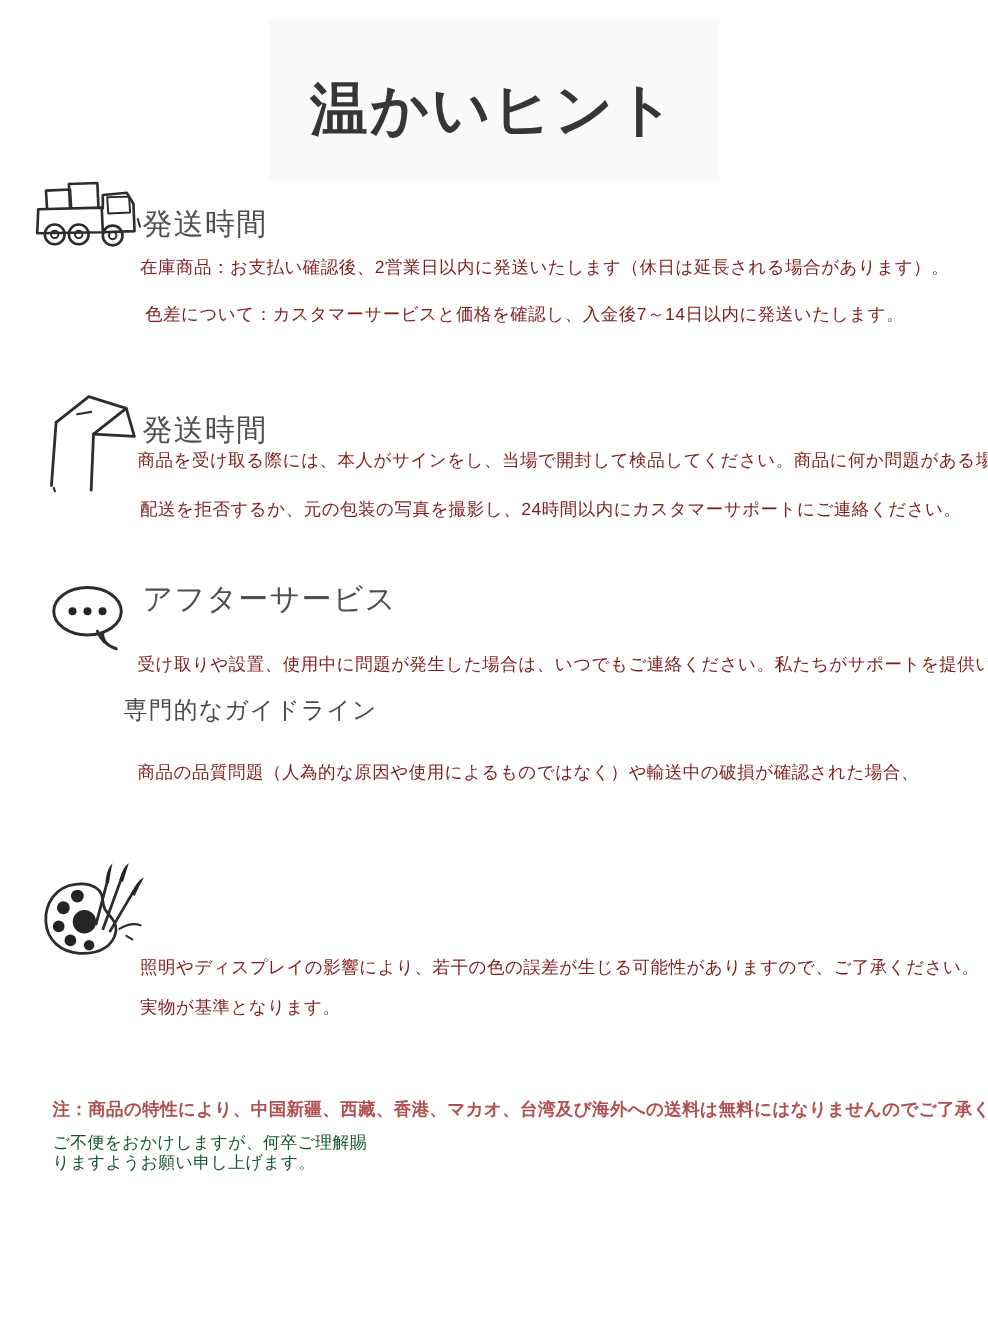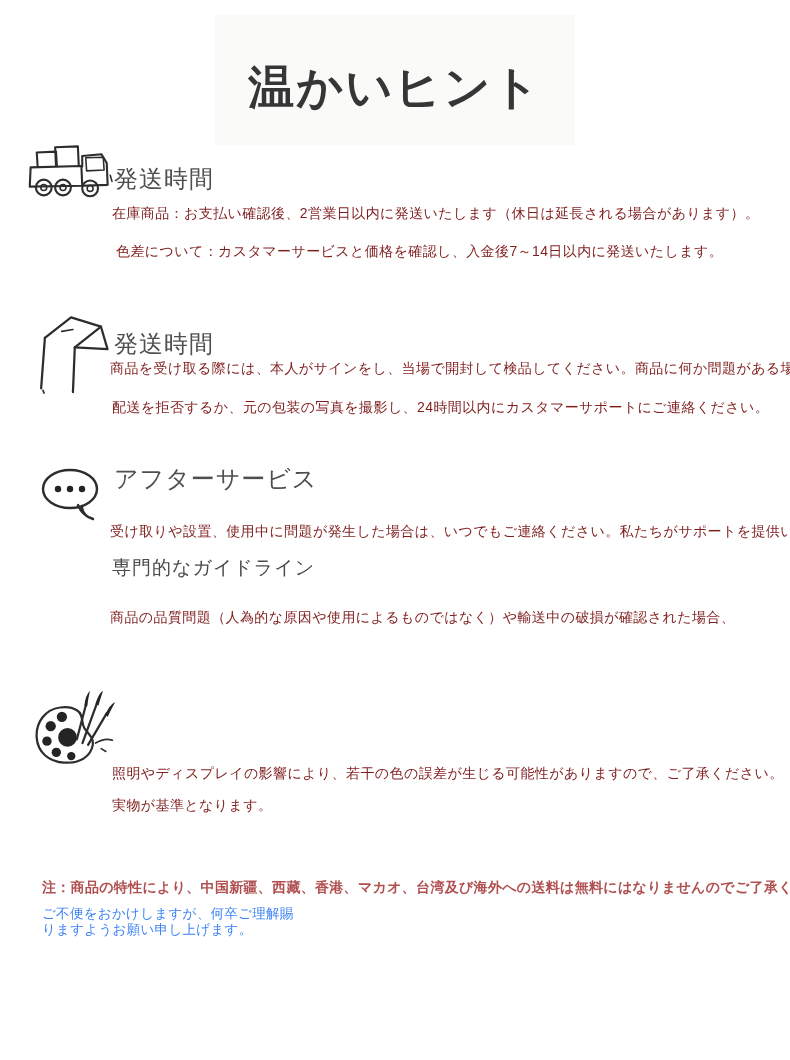--- a/index.html
+++ b/index.html
@@ -30,21 +30,21 @@
     font-size:19px;color:#4a4a4a;letter-spacing:1px;white-space:nowrap;
   }
   .body-text{
     font-size:14px;color:#7f1d1d;letter-spacing:0.4px;white-space:nowrap;
   }
   .clip{overflow:hidden;}
   .note-red{
     font-size:14px;color:#b05050;letter-spacing:0.3px;white-space:nowrap;font-weight:600;
   }
   .note-gray{
-    font-size:13.5px;color:#3b82f6;letter-spacing:0.3px;white-space:nowrap;
+    font-size:13.5px;color:#14532d;letter-spacing:0.3px;white-space:nowrap;
   }
   .icon-svg{display:block;}
   .sketch{stroke:#2d2d2d;fill:none;stroke-width:2.4;stroke-linecap:round;stroke-linejoin:round;}
   .sketch-thin{stroke:#2d2d2d;fill:none;stroke-width:1.8;stroke-linecap:round;stroke-linejoin:round;}
   .sketch-fill{fill:#242424;stroke:none;}
 </style>
 </head>
 <body>
 
 <div class="page">
@@ -90,21 +90,21 @@
     <svg class="icon-svg" width="66" height="56" viewBox="0 0 66 56">
       <ellipse class="sketch" cx="32" cy="23" rx="27" ry="19"></ellipse>
       <path class="sketch" d="M40,39 C43,47 49,51 55,53 C48,51 44,46 44,40"></path>
       <circle class="sketch-fill" cx="20" cy="23" r="3.2"></circle>
       <circle class="sketch-fill" cx="32" cy="23" r="3.2"></circle>
       <circle class="sketch-fill" cx="44" cy="23" r="3.2"></circle>
     </svg>
   </div>
   <div class="abs sec-heading" style="left:114px;top:463px;">アフターサービス</div>
   <div class="abs body-text" style="left:110px;top:523px;">受け取りや設置、使用中に問題が発生した場合は、いつでもご連絡ください。私たちがサポートを提供いたします。</div>
-  <div class="abs sub-heading" style="left:112px;top:555px;font-family:Liberation Serif, serif;">専門的なガイドライン</div>
+  <div class="abs sub-heading" style="left:99px;top:555px;font-family:Liberation Serif, serif;">専門的なガイドライン</div>
   <div class="abs body-text" style="left:110px;top:609px;">商品の品質問題（人為的な原因や使用によるものではなく）や輸送中の破損が確認された場合、</div>
 
   <div class="abs" style="left:32px;top:690px;width:86px;height:78px;">
     <svg class="icon-svg" width="86" height="78" viewBox="0 0 92 82">
       <path class="sketch" d="M30,18 C14,20 4,34 5,50 C6,66 18,76 34,77 C52,78 63,70 65,58 C66,50 60,46 56,40 C52,34 56,26 48,21 C42,17 36,17 30,18 Z"></path>
       <circle class="sketch-fill" cx="20" cy="38" r="5.5"></circle>
       <circle class="sketch-fill" cx="32" cy="28" r="5.5"></circle>
       <circle class="sketch-fill" cx="16" cy="54" r="5"></circle>
       <circle class="sketch-fill" cx="26" cy="66" r="5"></circle>
       <circle class="sketch-fill" cx="42" cy="70" r="4.5"></circle>

